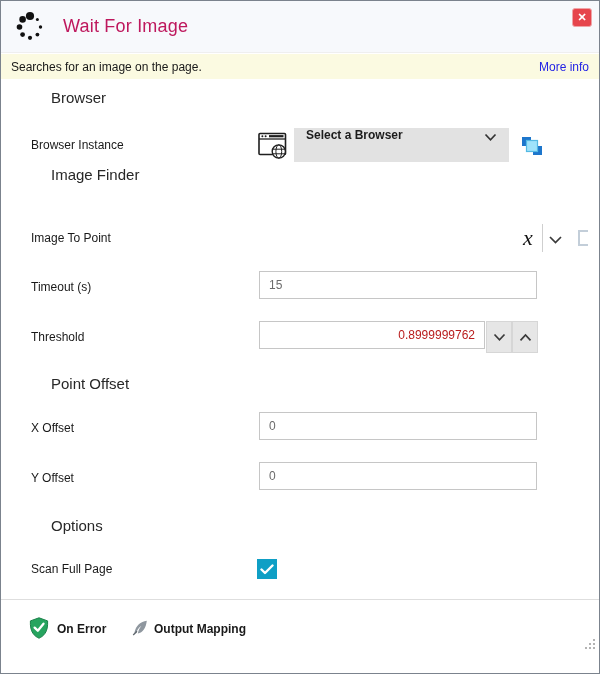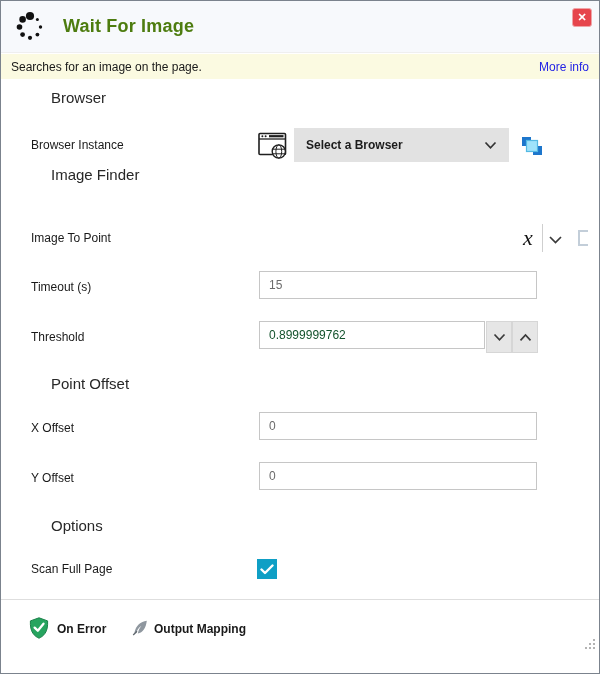--- a/index.html
+++ b/index.html
@@ -5,45 +5,45 @@
   * { margin:0; padding:0; box-sizing:border-box; font-family:"Liberation Sans", sans-serif; }
   html,body { width:600px; height:674px; background:#fff; }
   .window { position:relative; width:600px; height:674px; background:#fff;
             border:1px solid #7b838d; overflow:hidden; }
 
   
   .titlebar { position:absolute; top:0; left:0; right:0; height:52px;
               background:#f7f9fc; border-bottom:1px solid #efefef;
               display:flex; align-items:center; }
   .spinner-wrap { margin-left:13px; width:32px; height:34px; }
-  .title { margin-left:17px; font-size:18px; font-weight:700; color:#4d7c0f; letter-spacing:.2px; }
+  .title { margin-left:17px; font-size:18px; font-weight:400; color:#be185d; letter-spacing:.2px; }
   .close-btn { position:absolute; top:7px; right:7px; width:20px; height:19px;
                background:#e6454c; border:1px solid #efa4a7; border-radius:3px;
                color:#fff; font-size:11px; font-weight:700; line-height:16px;
                text-align:center; cursor:pointer; }
 
   
   .infobar { position:absolute; top:53px; left:0; right:0; height:25px;
              background:#fbfae1; display:flex; align-items:center; padding:0 10px;justify-content:center; }
   .infobar-text { font-size:12px; color:#191919; }
   .infobar-spacer { flex:1; }
   .more-info { font-size:12px; color:#2424e4; text-decoration:none; cursor:pointer; }
 
   
   .heading { position:absolute; left:18px; font-size:15px; color:#282828;margin-left:32px; }
   .field-label { position:absolute; left:30px; font-size:12px; color:#191919; }
 
   .text-input { position:absolute; left:258px; width:278px; height:28px;
                 border:1px solid #c6c6c6; background:#fff; font-size:12px;
                 color:#6b6b6b; padding:0 9px; outline:none; }
-  .num-input  { text-align:left; color:#14532d; }
+  .num-input  { text-align:right; color:#b91c1c; }
 
   .browser-icon-wrap { position:absolute; left:256px; top:128px; width:32px; height:32px; }
   .dropdown { position:absolute; left:293px; top:127px; width:215px; height:34px;
-              background:#e2e2e2; display:flex; align-items:center;
+              background:#e2e2e2; display:flex; align-items:flex-start;
               padding:0 12px; cursor:pointer; }
   .dropdown-text { font-size:12px; font-weight:600; color:#1c1c1c; flex:1; }
   .picker-icon-wrap { position:absolute; left:519px; top:133px; width:24px; height:24px; cursor:pointer; }
 
   .var-x { position:absolute; left:516px; top:224px; width:22px; height:26px;
            font-family:"Liberation Serif", serif; font-style:italic;
            font-size:22px; color:#141414; text-align:center; line-height:26px; cursor:pointer; }
   .vdivider { position:absolute; left:541px; top:223px; width:1px; height:28px; background:#cfcfcf; }
   .chev-btn { position:absolute; left:547px; top:230px; width:18px; height:14px; cursor:pointer; }
   .bracket-clip { position:absolute; left:577px; top:229px; width:10px; height:16px;

